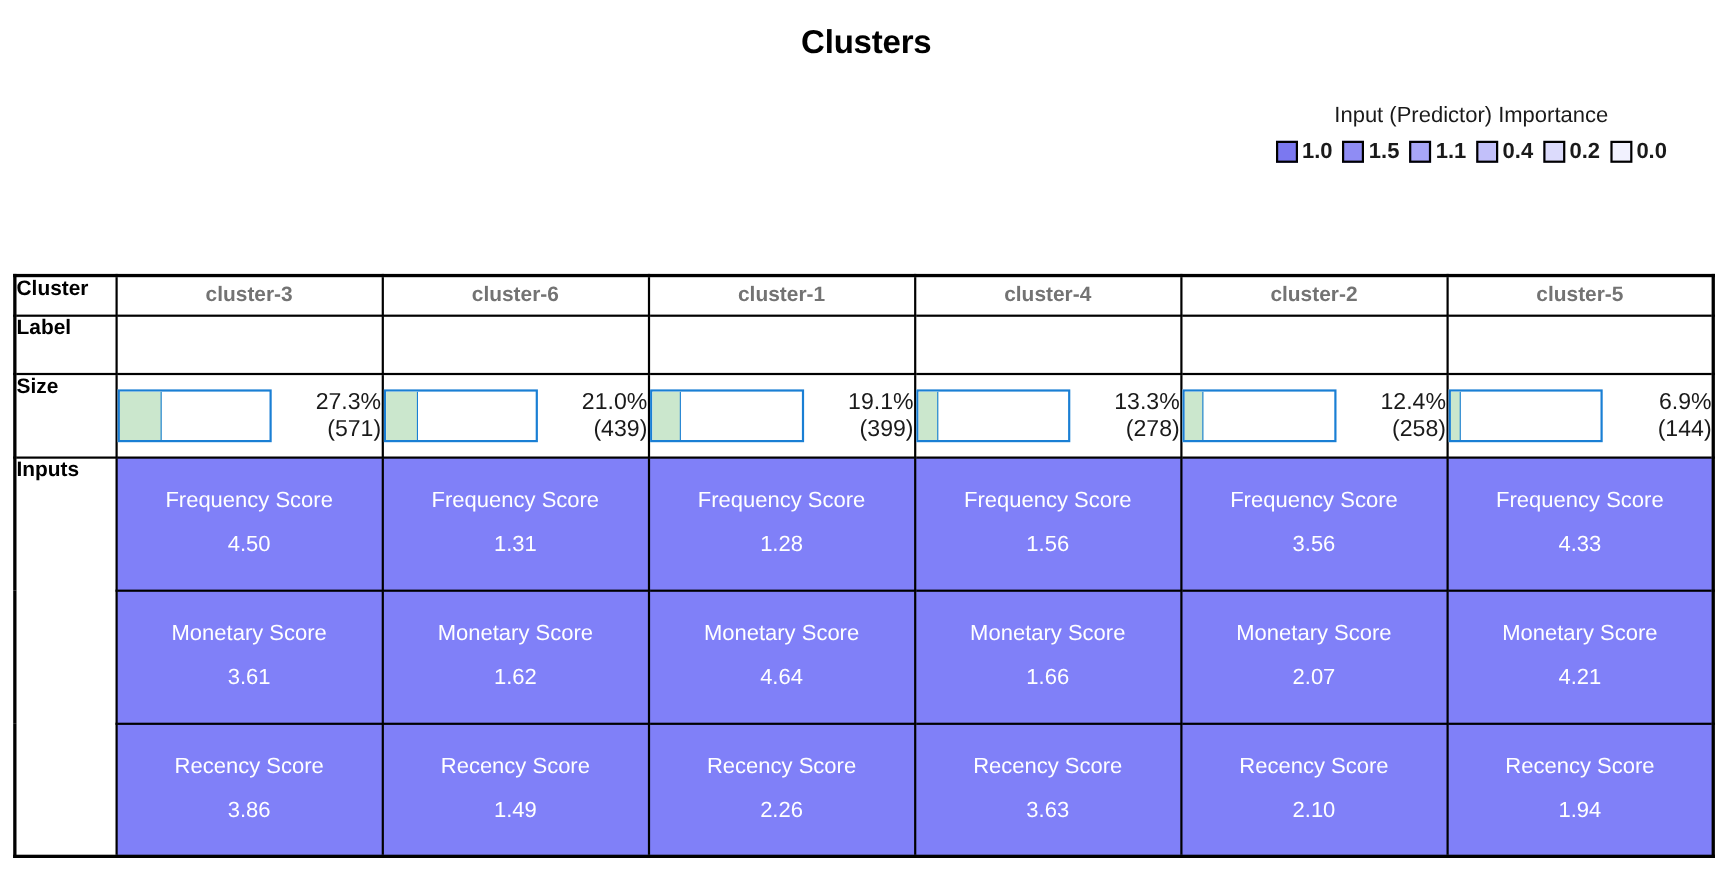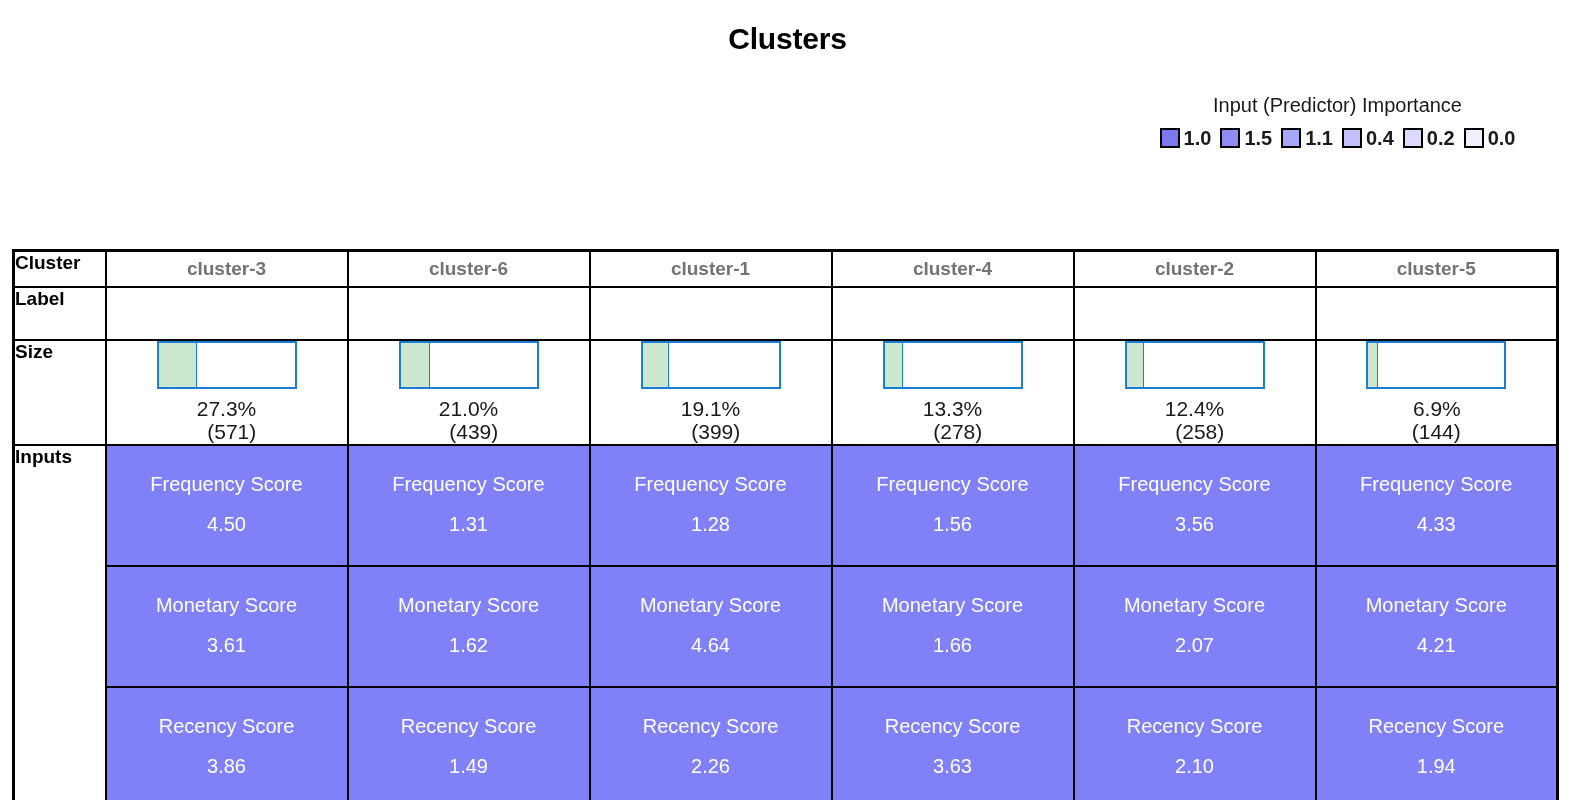--- a/index.html
+++ b/index.html
@@ -113,21 +113,20 @@
     height: 76px;
     vertical-align: middle;
     padding: 0 9px;
   }
   .size-inner {
     display: flex;
     align-items: center;
     justify-content: flex-start;
     gap: 8px;
     width: 100%;
-    flex-direction: column;
   }
   .size-bar {
     position: relative;
     height: 48px;
     flex: 0 0 auto;
     border: 2px solid #1a7fd4;
     background: #ffffff;
     overflow: hidden;
   }
   .size-bar-fill {

